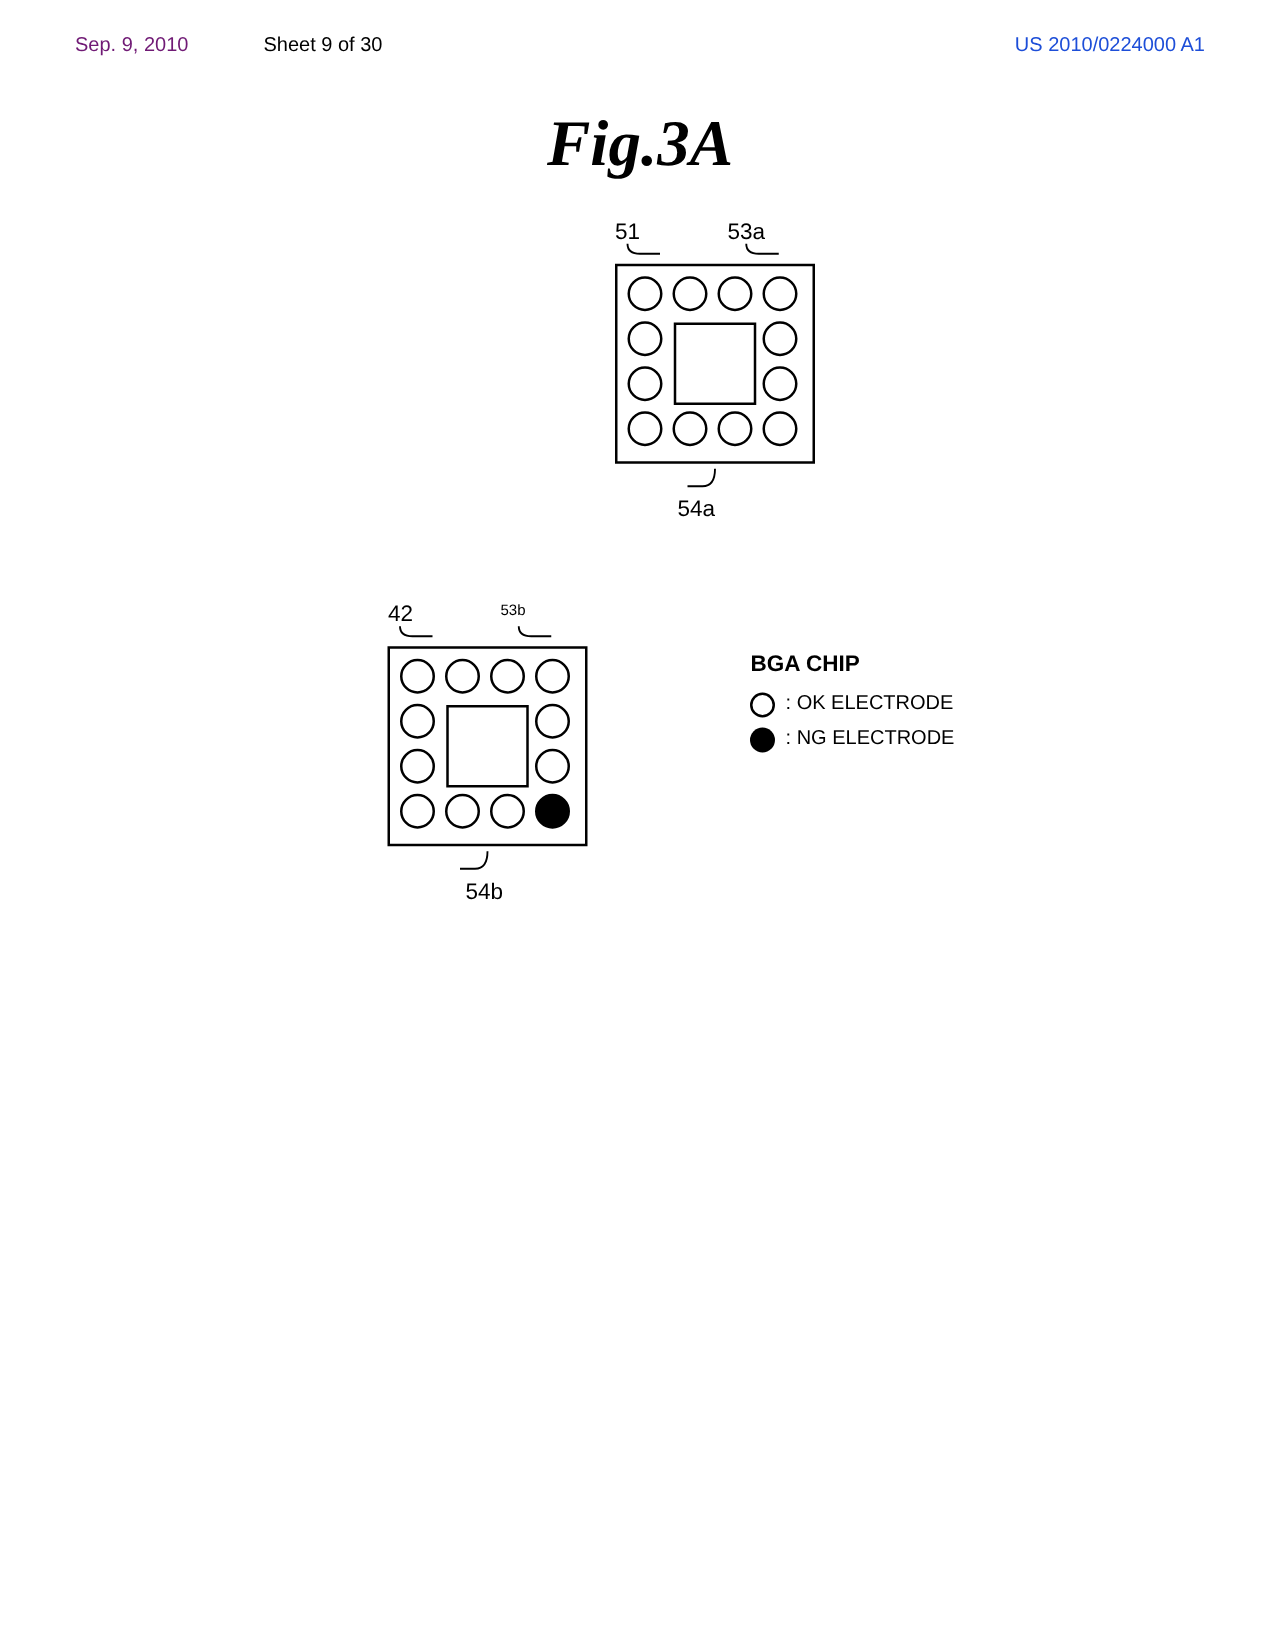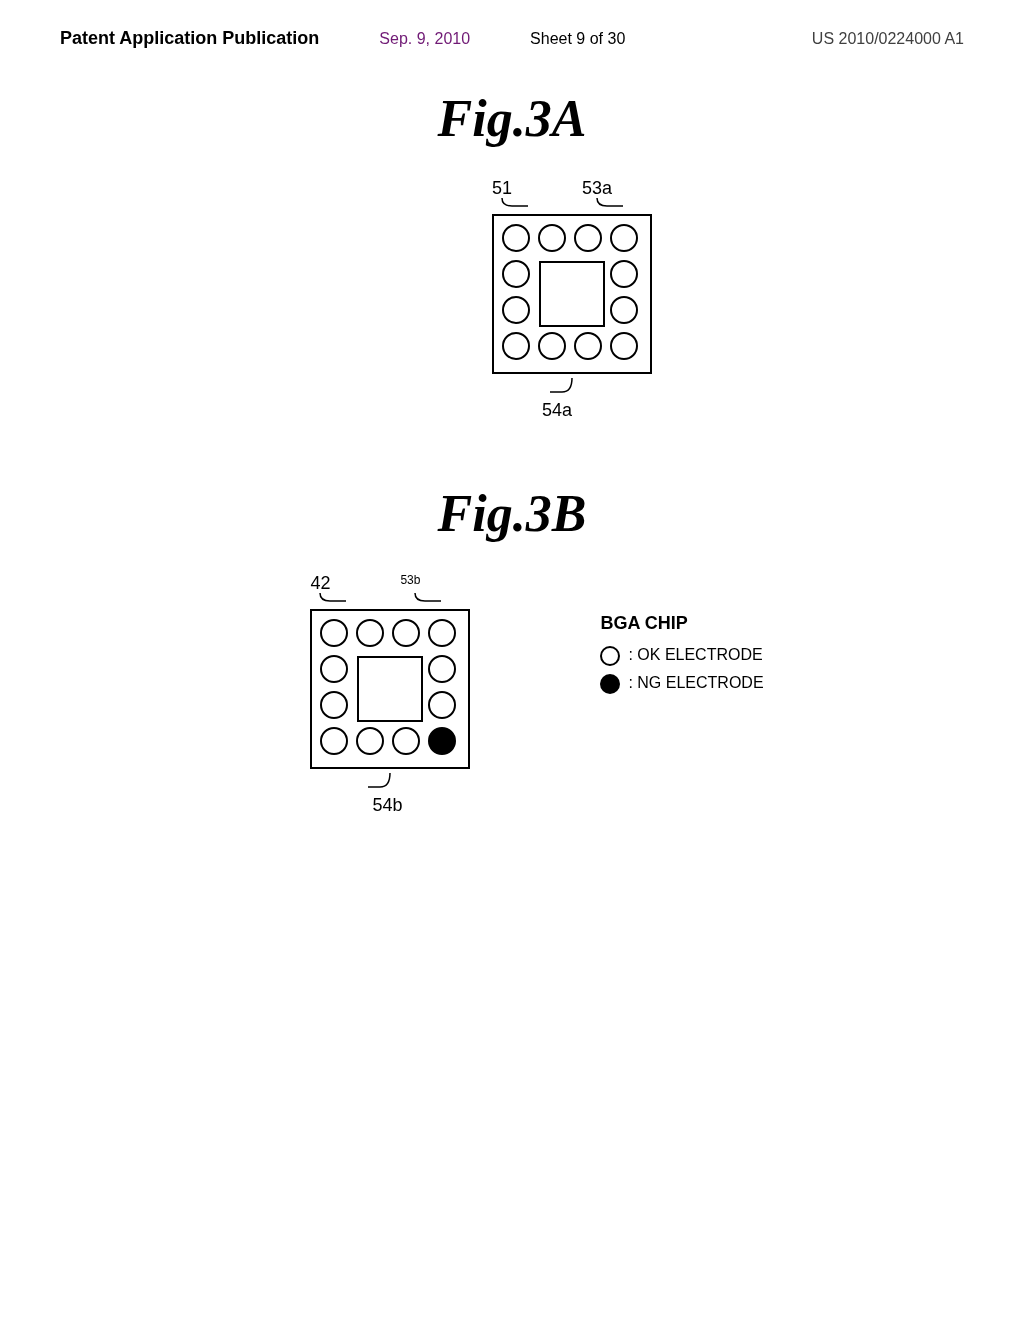--- a/index.html
+++ b/index.html
@@ -31,21 +31,21 @@
       color: #701a75;
     }
 
     .header-sheet {
       font-size: 16px;
       color: #000;
     }
 
     .header-patent-num {
       font-size: 16px;
-      color: #404040;
+      color: #1d4ed8;
       margin-left: auto;
     }
 
     .main-content {
       display: flex;
       flex-direction: column;
       align-items: center;
       padding-top: 30px;
     }
 
@@ -136,21 +136,20 @@
       position: relative;
       display: flex;
       flex-direction: column;
       align-items: center;
     }
   </style>
 </head>
 <body>
 
 <div class="header">
-  <span class="header-patent">Patent Application Publication</span>
   <span class="header-date">Sep. 9, 2010</span>
   <span class="header-sheet">Sheet 9 of 30</span>
   <span class="header-patent-num">US 2010/0224000 A1</span>
 </div>
 
 <div class="main-content">
 
   <div class="section-3a">
     <div class="fig-title">Fig.3A</div>
 
@@ -198,21 +197,20 @@
           <svg width="180" height="48" style="position:absolute; top:0; left:0;">
             <path d="M 90 2 Q 90 16 80 16 L 68 16" stroke="#000" stroke-width="1.5" fill="none"></path>
           </svg>
           <span style="position:absolute; left:60px; top:24px; font-size:18px; color:#000;">54a</span>
         </div>
       </div>
     </div>
   </div>
 
   <div class="section-3b">
-    <div class="fig-title">Fig.3B</div>
 
     <div class="diagram-and-legend">
       <div style="width:40px;"></div>
       <div class="diagram-block">
 
         <div style="position:relative; width:180px; height:36px;">
           <span style="position:absolute; left:10px; top:0; font-size:18px; font-weight:normal; color:#000;">42</span>
           <span style="position:absolute; left:100px; top:0; font-size:12px; font-weight:normal; color:#000;">53b</span>
           <svg width="180" height="36" style="position:absolute; top:0; left:0;">
             <path d="M 20 20 Q 20 28 30 28 L 46 28" stroke="#000" stroke-width="1.5" fill="none"></path>

